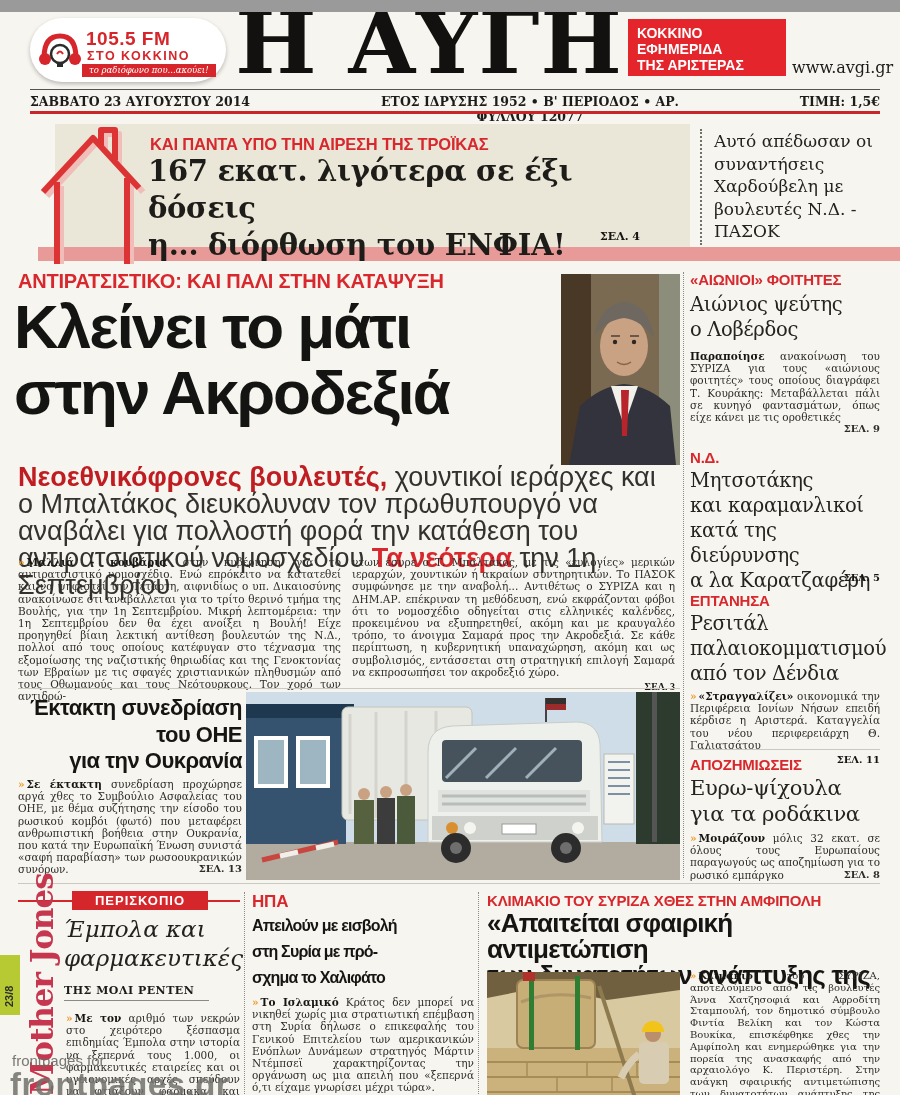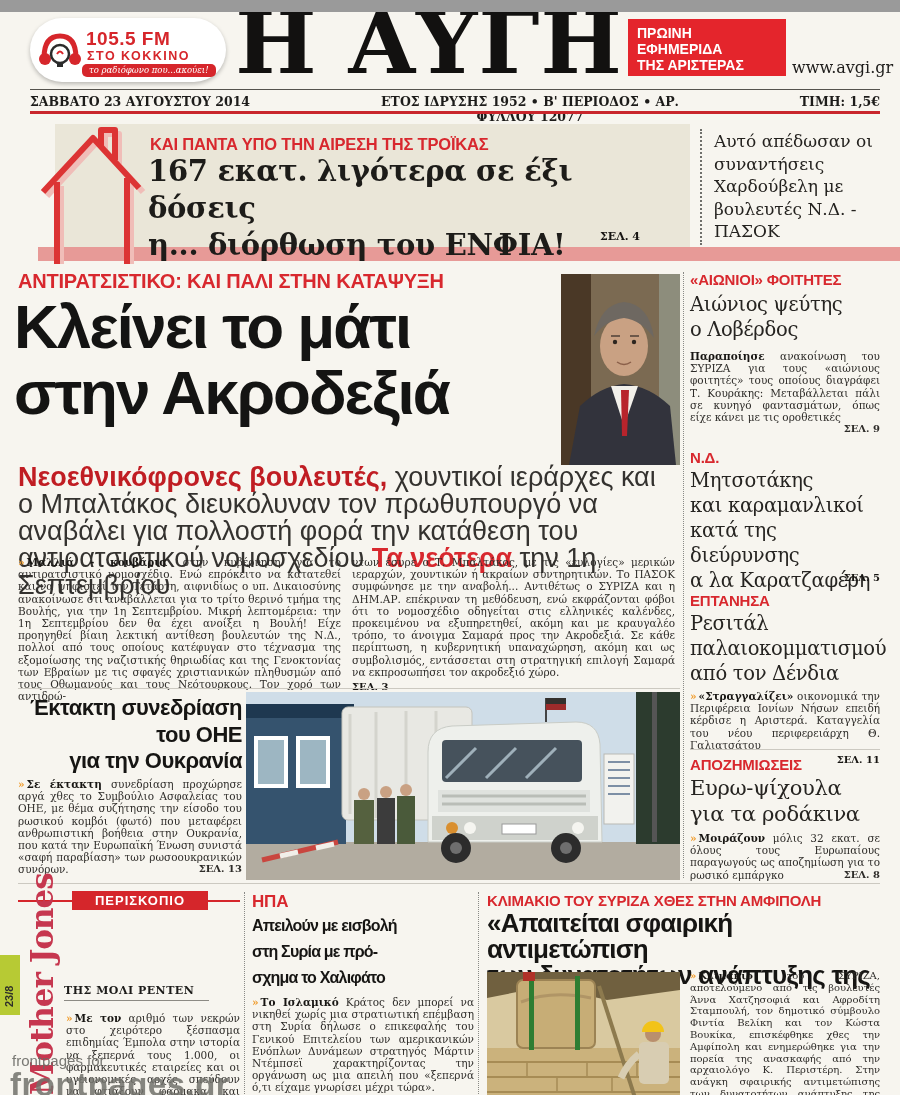--- a/index.html
+++ b/index.html
@@ -31,28 +31,28 @@
       <path d="M6 30 Q6 8 22 8 Q38 8 38 30" fill="none" stroke="#d6262b" stroke-width="5"></path>
       <circle cx="7" cy="31" r="6" fill="#d6262b"></circle>
       <circle cx="37" cy="31" r="6" fill="#d6262b"></circle>
       <circle cx="22" cy="26" r="9" fill="#fff" stroke="#2b2b2b" stroke-width="2.5"></circle>
       <path d="M19 26 q3 -5 6 0" fill="none" stroke="#d6262b" stroke-width="2"></path>
       <rect x="19" y="34" width="6" height="5" fill="#2b2b2b"></rect>
     </svg>
     <div class="abs sans b" style="left:56px;top:10px;font-size:19px;color:#d6262b;letter-spacing:0.5px;">105.5 FM</div>
     <div class="abs sans b" style="left:57px;top:31px;font-size:12.5px;color:#d6262b;letter-spacing:1.5px;">ΣΤΟ ΚΟΚΚΙΝΟ</div>
     <div class="abs" style="left:52px;top:46px;background:#d6262b;color:#fff;font-style:italic;font-size:8.5px;
-                padding:1px 7px 2px;border-radius:5px;font-family:'DejaVu Serif',serif;">το ραδιόφωνο που...ακούει!</div>
+                padding:1px 7px 2px;border-radius:0;font-family:'DejaVu Serif',serif;">το ραδιόφωνο που...ακούει!</div>
   </div>
 
   <div class="abs serif b" style="left:233px;top:-14px;width:392px;text-align:center;font-size:86px;line-height:90px;
               letter-spacing:1px;color:#121110;">Η ΑΥΓΗ</div>
 
   <div class="abs" style="left:628px;top:7px;width:158px;height:57px;background:#e4252c;padding:6px 0 0 9px;box-sizing:border-box;">
-    <div class="sans b" style="color:#fff;font-size:14px;line-height:16px;">ΠΡΩΙΝΗ</div>
+    <div class="sans b" style="color:#fff;font-size:14px;line-height:16px;">ΚΟΚΚΙΝΟ</div>
     <div class="sans b" style="color:#fff;font-size:14px;line-height:16px;">ΕΦΗΜΕΡΙΔΑ</div>
     <div class="sans b" style="color:#fff;font-size:14px;line-height:16px;">ΤΗΣ ΑΡΙΣΤΕΡΑΣ</div>
   </div>
 
   <div class="abs serif" style="left:792px;top:46px;font-size:16px;color:#1d1c1a;">www.avgi.gr</div>
 
   <div class="abs" style="left:30px;top:77px;width:850px;height:1px;background:#55534e;"></div>
 
   <div class="abs serif b" style="left:30px;top:82px;font-size:12.5px;color:#1d1c1a;">ΣΑΒΒΑΤΟ 23 ΑΥΓΟΥΣΤΟΥ 2014</div>
   <div class="abs serif b" style="left:380px;top:82px;width:300px;text-align:center;font-size:12.5px;color:#1d1c1a;">ΕΤΟΣ ΙΔΡΥΣΗΣ 1952 • Β' ΠΕΡΙΟΔΟΣ • ΑΡ. ΦΥΛΛΟΥ 12077</div>
@@ -106,21 +106,21 @@
 
   <div class="abs sans" style="left:18px;top:452px;width:650px;font-size:27px;line-height:27px;color:#34322f;">
     <span class="b" style="color:#c01d23;">Νεοεθνικόφρονες βουλευτές,</span><span> χουντικοί ιεράρχες και ο Μπαλτάκος διευκόλυναν τον πρωθυπουργό να αναβάλει για πολλοστή φορά την κατάθεση του αντιρατσιστικού νομοσχεδίου  </span><span class="b" style="color:#d8282e;">Τα νεότερα</span><span> την 1η Σεπτεμβρίου</span>
   </div>
 
   <div class="abs body-txt" style="left:18px;top:544px;width:323px;">
     <span class="marker">»</span><span class="lead">Μαλλιά - κουβάρια</span><span> στην κυβέρνηση για το αντιρατσιστικό νομοσχέδιο. Ενώ επρόκειτο να κατατεθεί και να ψηφιστεί την Τετάρτη, αιφνιδίως ο υπ. Δικαιοσύνης ανακοίνωσε ότι αναβάλλεται για το τρίτο θερινό τμήμα της Βουλής, για την 1η Σεπτεμβρίου. Μικρή λεπτομέρεια: την 1η Σεπτεμβρίου δεν θα έχει ανοίξει η Βουλή! Είχε προηγηθεί βίαιη λεκτική αντίθεση βουλευτών της Ν.Δ., πολλοί από τους οποίους κατέφυγαν στο τέχνασμα της εξομοίωσης της ναζιστικής θηριωδίας και της Γενοκτονίας των Εβραίων με τις σφαγές χριστιανικών πληθυσμών από τους Οθωμανούς και τους Νεότουρκους. Τον χορό των αντιδρώ-</span>
   </div>
   <div class="abs body-txt" style="left:352px;top:544px;width:323px;">
     <span>ντων έσυρε ο Τ. Μπαλτάκος, με τις «ευλογίες» μερικών ιεραρχών, χουντικών ή ακραίων συντηρητικών. Το ΠΑΣΟΚ συμφώνησε με την αναβολή... Αντιθέτως ο ΣΥΡΙΖΑ και η ΔΗΜ.ΑΡ. επέκριναν τη μεθόδευση, ενώ εκφράζονται φόβοι ότι το νομοσχέδιο οδηγείται στις ελληνικές καλένδες, προκειμένου να εξυπηρετηθεί, ακόμη και με κραυγαλέο τρόπο, το άνοιγμα Σαμαρά προς την Ακροδεξιά. Σε κάθε περίπτωση, η κυβερνητική υπαναχώρηση, ακόμη και ως συμβολισμός, εντάσσεται στη στρατηγική επιλογή Σαμαρά να εκπροσωπήσει τον ακροδεξιό χώρο.</span>
-    <div class="page-ref" style="margin-top:3px;">ΣΕΛ. 3</div>
+    <div class="page-ref" style="text-align:right;margin-top:3px;font-family:Liberation Serif, serif;">ΣΕΛ. 3</div>
   </div>
 
   <div class="abs hline" style="left:18px;top:676px;width:662px;"></div>
 
   <div class="abs sans b ml" style="left:18px;top:683px;width:224px;text-align:right;font-size:22px;line-height:26.5px;letter-spacing:-0.5px;color:#161513;">Έκτακτη συνεδρίαση
 του ΟΗΕ
 για την Ουκρανία</div>
   <div class="abs body-txt" style="left:18px;top:766px;width:224px;">
     <span class="marker">»</span><span class="lead">Σε έκτακτη</span><span> συνεδρίαση προχώρησε αργά χθες το Συμβούλιο Ασφαλείας του ΟΗΕ, με θέμα συζήτησης την είσοδο του ρωσικού κομβόι (φωτό) που μεταφέρει ανθρωπιστική βοήθεια στην Ουκρανία, που κατά την Ευρωπαϊκή Ένωση συνιστά «σαφή παραβίαση» των ρωσοουκρανικών συνόρων.</span>
     <span class="pr-float">ΣΕΛ. 13</span>
@@ -204,20 +204,22 @@
     <span class="pr-float">ΣΕΛ. 8</span>
   </div>
 
   <div class="abs hline" style="left:18px;top:871px;width:862px;"></div>
   <div class="abs dotv" style="left:244px;top:880px;height:210px;"></div>
   <div class="abs dotv" style="left:478px;top:880px;height:210px;"></div>
 
   <div class="abs" style="left:18px;top:888px;width:222px;height:2px;background:#d5262b;"></div>
   <div class="abs sans b" style="left:72px;top:879px;width:136px;height:19px;background:#d5262b;color:#fff;font-size:13px;
               line-height:19px;text-align:center;letter-spacing:1px;">ΠΕΡΙΣΚΟΠΙΟ</div>
+  <div class="abs serif ml" style="left:64px;top:903px;width:178px;font-style:italic;font-size:23px;line-height:29px;color:#24221f;">Έμπολα και
+φαρμακευτικές</div>
   <div class="abs serif b" style="left:64px;top:972px;font-size:11px;letter-spacing:0.5px;color:#1d1c1a;">ΤΗΣ ΜΟΛΙ ΡΕΝΤΕΝ</div>
   <div class="abs" style="left:64px;top:988px;width:145px;height:1px;background:#8c8a84;"></div>
   <div class="abs serif b" style="left:24px;top:1083px;transform:rotate(-90deg);transform-origin:0 0;white-space:nowrap;
               font-size:31px;color:#c6374f;letter-spacing:-1px;">Mother Jones</div>
   <div class="abs body-txt" style="left:66px;top:1000px;width:174px;">
     <span class="marker">»</span><span class="lead">Με τον</span><span> αριθμό των νεκρών στο χειρότερο ξέσπασμα επιδημίας Έμπολα στην ιστορία να ξεπερνά τους 1.000, οι φαρμακευτικές εταιρείες και οι υγειονομικές αρχές σπεύδουν να φτιάξουν φάρμακα και εμβόλια.</span>
   </div>
   <div class="abs serif b" style="left:64px;top:1083px;width:176px;text-align:center;font-size:10px;color:#1d1c1a;
               border-top:1px solid #8c8a84;padding-top:2px;">ΣΥΝΕΧΕΙΑ ΣΤΗ ΣΕΛΙΔΑ 2</div>
 

